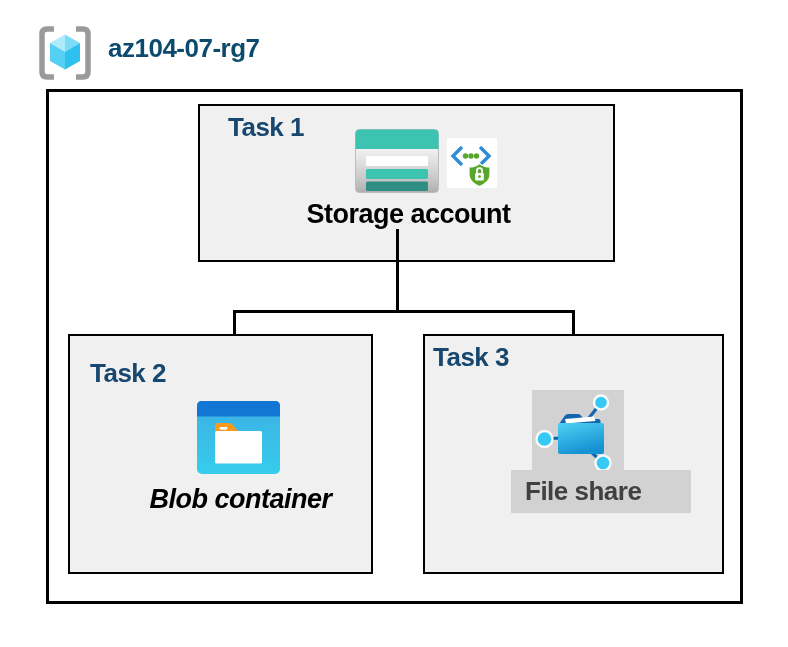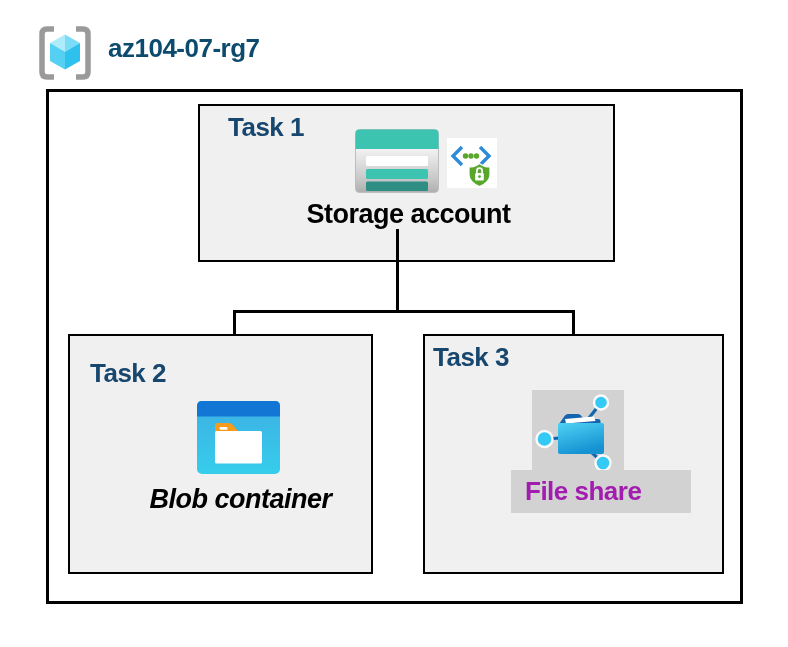--- a/index.html
+++ b/index.html
@@ -40,21 +40,21 @@
   #storage-label{left:0;top:93px;width:417px;text-align:center;}
   #blob-label{left:18px;top:148px;width:305px;text-align:center;font-style:italic;}
 
   
   #storage-icon{left:155px;top:23px;width:84px;height:64px;}
   #sas-icon{left:247px;top:32px;width:50px;height:50px;background:#fff;}
   #blob-icon{left:127px;top:65px;width:83px;height:73px;}
   #fs-square{left:107px;top:54px;width:92px;height:85px;background:#d2d2d2;}
   #fs-label-rect{
     left:86px;top:134px;width:180px;height:43px;background:#d2d2d2;
-    font-size:26px;font-weight:bold;color:#a21caf;line-height:43px;
+    font-size:26px;font-weight:bold;color:#404040;line-height:43px;
     padding-left:14px;box-sizing:border-box;letter-spacing:-0.5px;white-space:nowrap;
   }
 
   
   .conn{background:#000;}
   #conn-v1{left:396px;top:229px;width:3px;height:83px;}
   #conn-h {left:233px;top:310px;width:342px;height:3px;}
   #conn-v2{left:233px;top:310px;width:3px;height:89px;}
   #conn-v3{left:572px;top:310px;width:3px;height:81px;}
 </style>

